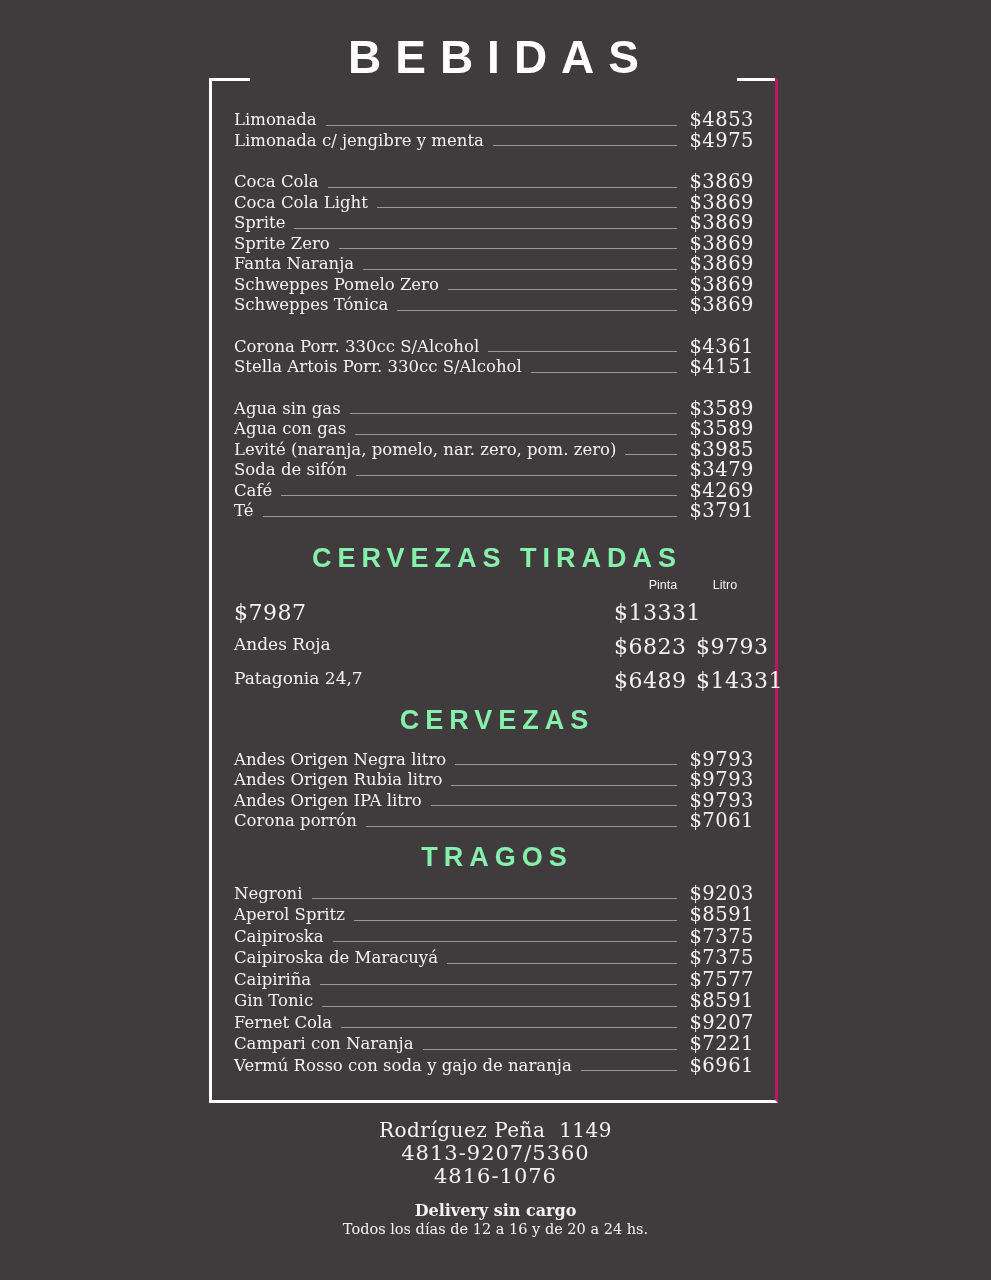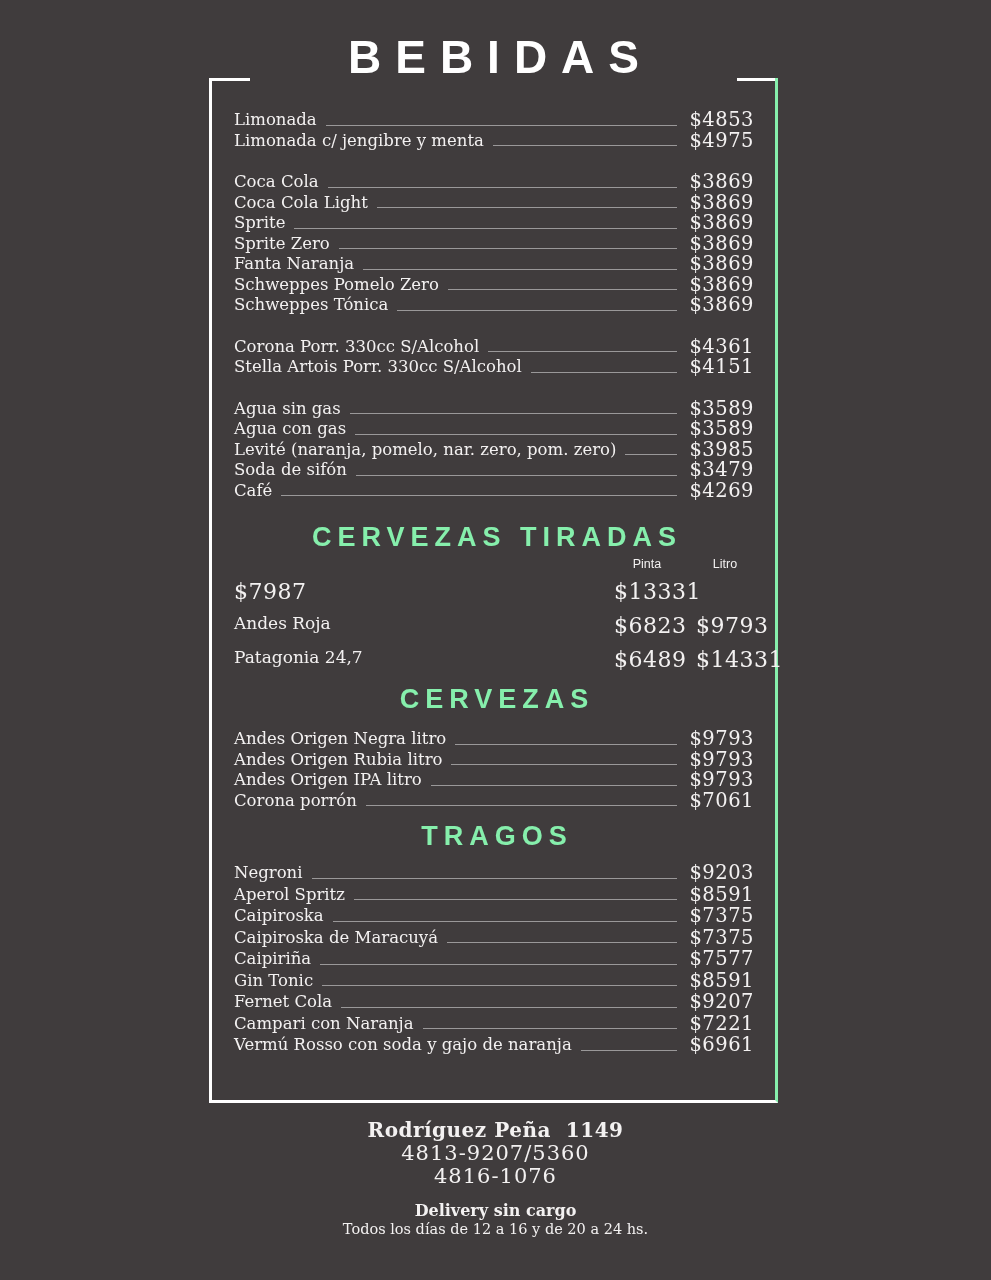--- a/index.html
+++ b/index.html
@@ -12,21 +12,21 @@
   .title{
     position:absolute;top:30px;left:209px;width:569px;text-align:center;
     font-family:"Liberation Sans","DejaVu Sans",sans-serif;
     font-weight:bold;font-size:46px;letter-spacing:14px;color:#ffffff;
     white-space:nowrap;text-indent:14px;
   }
   
   .frame{
     position:absolute;left:209px;top:78px;width:569px;height:1025px;
     box-sizing:border-box;
-    border-left:3px solid #ffffff;border-right:3px solid #86efac;border-bottom:3px solid #ffffff;
+    border-left:3px solid #ffffff;border-right:3px solid #be185d;border-bottom:3px solid #ffffff;
     padding:32px 21px 0 22px;
   }
   .tick{position:absolute;top:0;height:0;border-top:3px solid #ffffff;width:38px;}
   .tick.l{left:0;}
   .tick.r{right:0;}
   
   .grp{margin-bottom:21px;}
   .row{display:flex;align-items:flex-end;line-height:20.5px;font-size:16.5px;}
   .row .nm{white-space:nowrap;}
   .row .leader{flex:1 1 auto;min-width:16px;border-bottom:1.5px solid #9a9899;margin:0 12px 5px 9px;}
@@ -35,35 +35,35 @@
   .sec-header{
     text-align:center;font-family:"Liberation Sans","DejaVu Sans",sans-serif;
     font-weight:bold;font-size:27px;letter-spacing:6px;color:#86efac;white-space:nowrap;
     text-indent:6px;
   }
   .tiradas .sec-header{margin-top:10px;margin-bottom:4px;}
   .cervezas .sec-header{margin-top:12px;margin-bottom:14px;}
   .tragos .sec-header{margin-top:10px;margin-bottom:10px;}
   
   .col-heads{
-    display:grid;grid-template-columns:1fr 66px 58px;column-gap:16px;
+    display:grid;grid-template-columns:1fr 66px 58px;
     font-family:"Liberation Sans","DejaVu Sans",sans-serif;font-size:12.5px;
     margin-bottom:8px;
   }
   .col-heads .ch{text-align:center;white-space:nowrap;}
   .trow{display:grid;grid-template-columns:1fr 66px 58px;column-gap:16px;align-items:start;margin-bottom:9px;}
   .trow .tnm{padding-right:6px;}
   .trow .tname{font-size:17px;}
   .trow .tdesc{font-style:italic;font-size:14px;color:#edebeb;}
   .trow .tp{font-size:22px;white-space:nowrap;letter-spacing:.5px;}
   
   .tragos .row{line-height:21.5px;}
   
   .footer{position:absolute;top:1118px;left:0;width:991px;text-align:center;}
-  .addr{font-size:20px;font-weight:bold;white-space:pre;letter-spacing:.5px;}
+  .addr{font-size:20px;font-weight:normal;white-space:pre;letter-spacing:.5px;}
   .phone{font-size:21px;letter-spacing:1px;line-height:23px;}
   .delivery{font-size:16px;font-weight:bold;margin-top:13px;}
   .hours{font-size:14.5px;margin-top:1px;}
 </style>
 </head>
 <body style="background: rgb(64, 60, 61); color: rgb(243, 241, 241);">
 
 <div class="title">BEBIDAS</div>
 
 <div class="frame">
@@ -152,20 +152,25 @@
       </div>
       <div class="row">
         <span class="nm">Soda de sifón</span>
         <span class="leader"></span>
         <span class="pr">$3479</span>
       </div>
       <div class="row">
         <span class="nm">Café</span>
         <span class="leader"></span>
         <span class="pr">$4269</span>
+      </div>
+      <div class="row">
+        <span class="nm">Té</span>
+        <span class="leader"></span>
+        <span class="pr">$3791</span>
       </div>
     </div>
 
   <div class="tiradas">
     <div class="sec-header">CERVEZAS TIRADAS</div>
     <div class="col-heads">
       <span class="chsp"></span>
       <span class="ch">Pinta</span>
       <span class="ch">Litro</span>
     </div>

